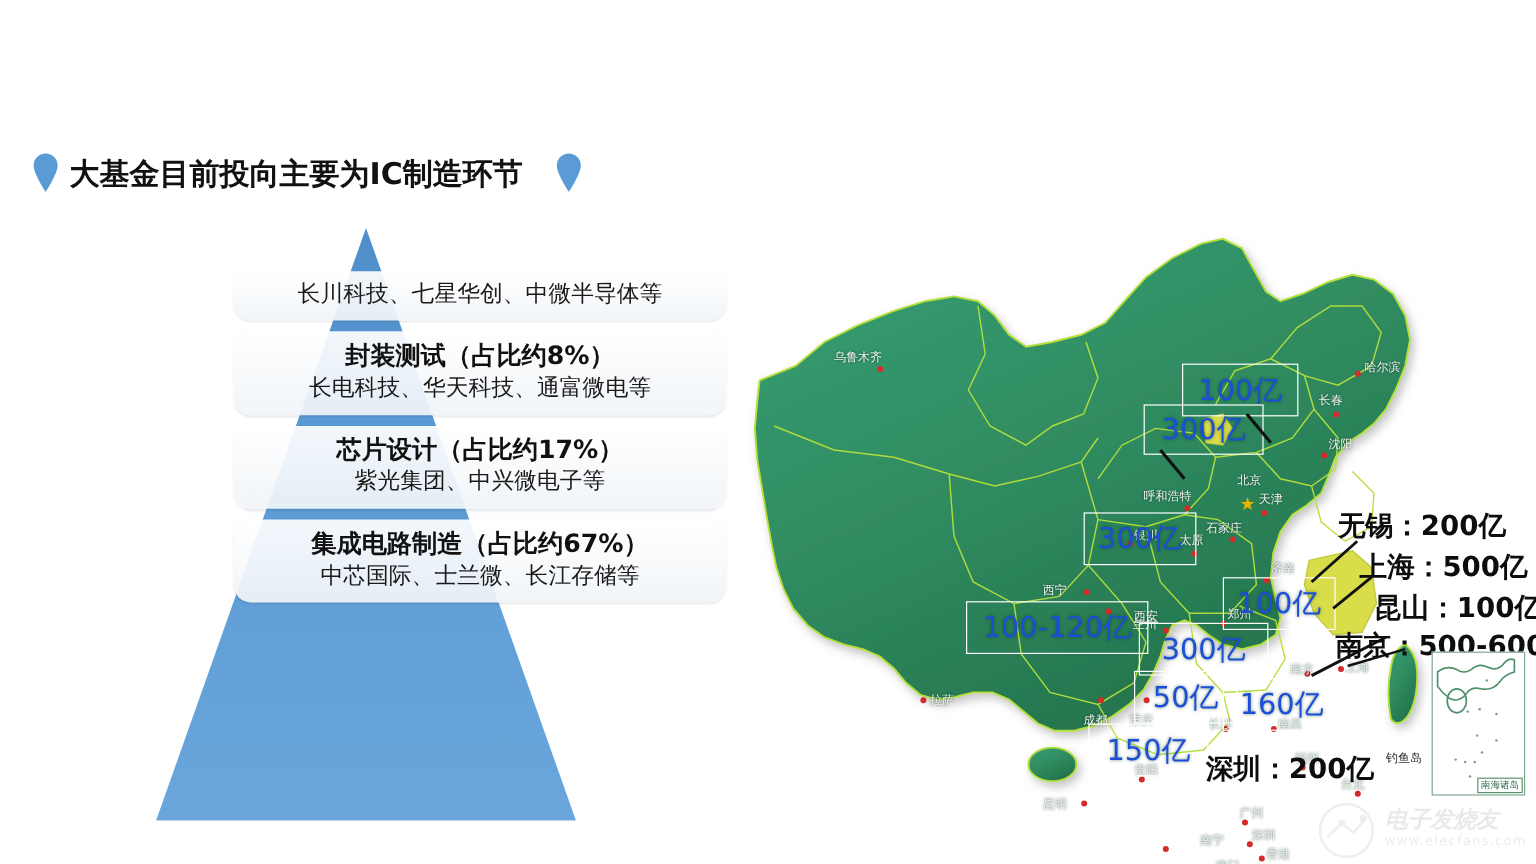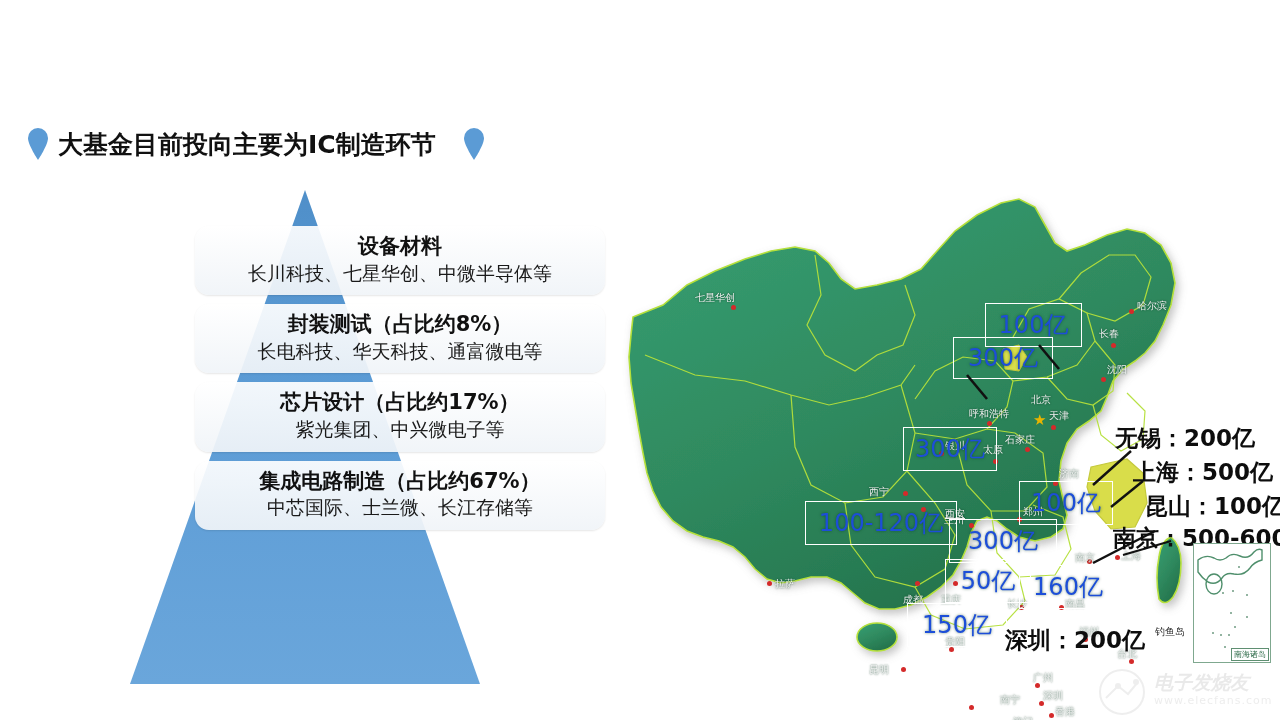--- a/index.html
+++ b/index.html
@@ -106,21 +106,20 @@
         </svg>
       </span>
     </div>
   </div>
 
   <div class="pyramid-zone">
     <div class="tri"></div>
     <div class="cards">
 
       <div class="card">
-        <div class="card-title">设备材料</div>
         <div class="card-sub">长川科技、七星华创、中微半导体等</div>
       </div>
 
       <div class="card">
         <div class="card-title">封装测试（占比约8%）</div>
         <div class="card-sub">长电科技、华天科技、通富微电等</div>
       </div>
 
       <div class="card">
         <div class="card-title">芯片设计（占比约17%）</div>
@@ -182,33 +181,33 @@
         <path d="M432,192 L452,214 L478,220 L498,206 L500,180 L480,156"></path>
         <path d="M478,220 L486,250 L506,266 L528,254 L530,226 L512,208"></path>
       </g>
 
       <path d="M476,282 L512,274 L528,288 L532,318 L520,342 L496,344 L480,326 L472,302 Z" fill="#d9dd4a" stroke="#c4c93c" stroke-width="1.2"></path>
 
       <path d="M388,164 L404,160 L412,172 L404,186 L390,184 Z" fill="#d9dd4a" stroke="#c4c93c" stroke-width="1"></path>
     </svg>
 
     <div class="dot" style="left:116px;top:120px;"></div>
-    <div class="city" style="left:80px;top:106px;">七星华创</div>
+    <div class="city" style="left:80px;top:106px;">乌鲁木齐</div>
 
     <div class="dot" style="left:514px;top:124px;"></div>
     <div class="city" style="left:522px;top:114px;">哈尔滨</div>
 
     <div class="dot" style="left:496px;top:158px;"></div>
     <div class="city" style="left:484px;top:142px;">长春</div>
 
     <div class="dot" style="left:486px;top:192px;"></div>
     <div class="city" style="left:492px;top:178px;">沈阳</div>
 
     <div class="dot" style="left:372px;top:236px;"></div>
-    <div class="city" style="left:354px;top:222px;">呼和浩特</div>
+    <div class="city" style="left:338px;top:222px;">呼和浩特</div>
 
     <div class="star" style="left:418px;top:228px;">★</div>
     <div class="city" style="left:416px;top:208px;">北京</div>
 
     <div class="dot" style="left:436px;top:240px;"></div>
     <div class="city" style="left:434px;top:224px;">天津</div>
 
     <div class="dot" style="left:410px;top:262px;"></div>
     <div class="city" style="left:390px;top:248px;">石家庄</div>
 

